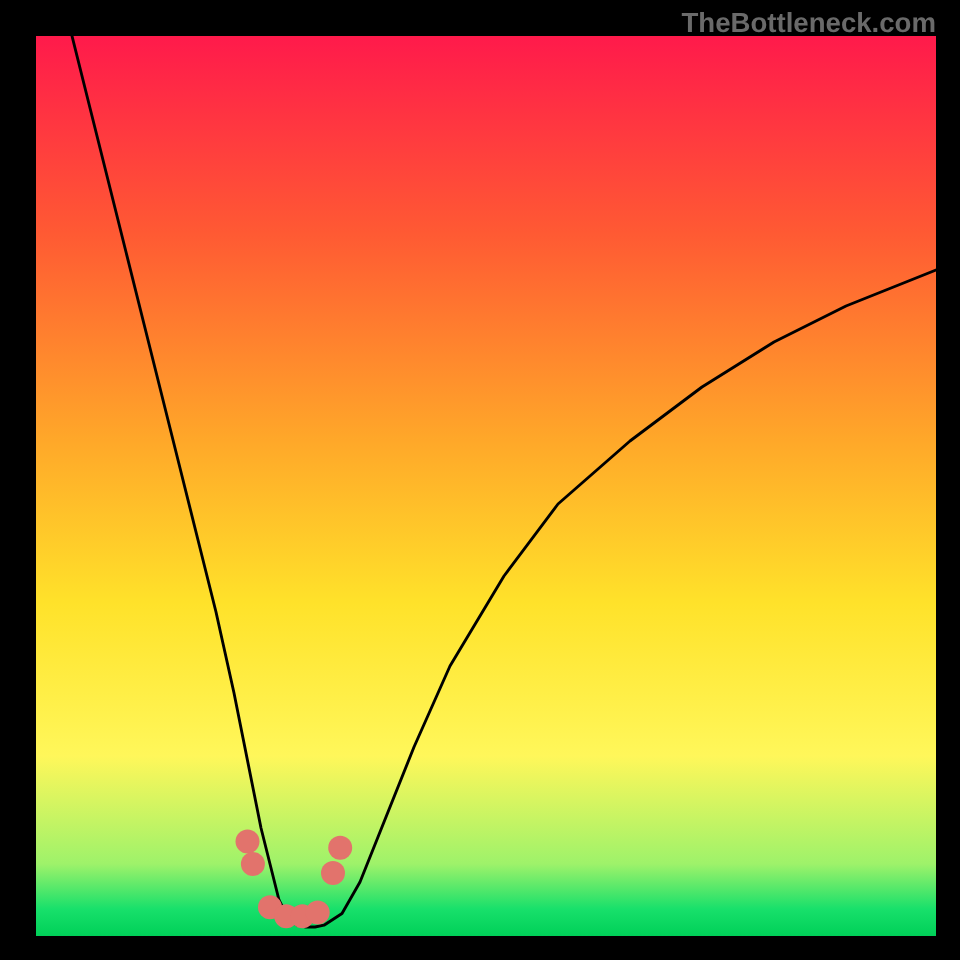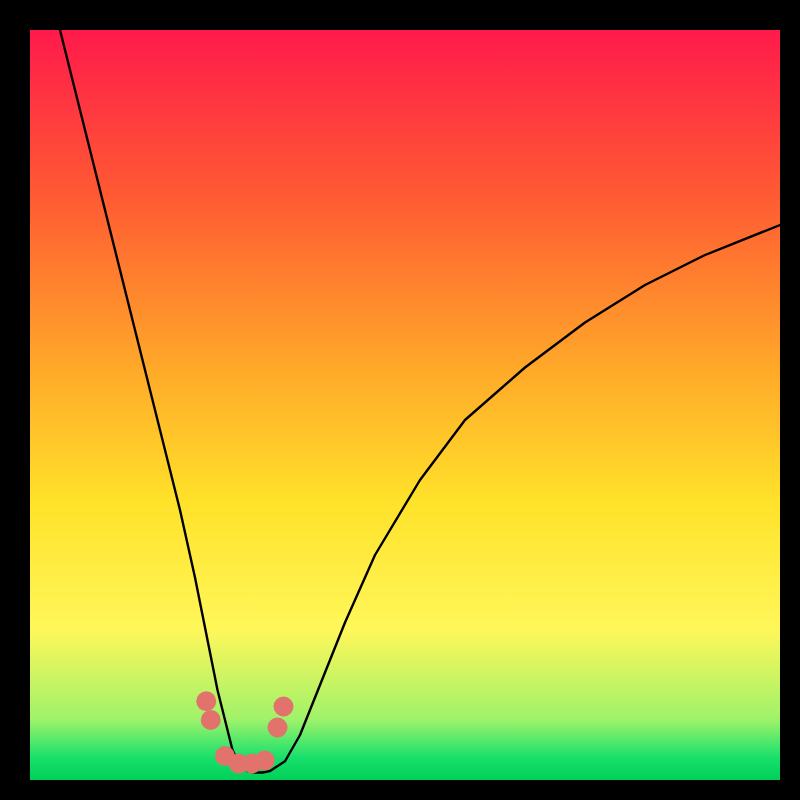--- a/index.html
+++ b/index.html
@@ -51,13 +51,14 @@
         <circle cx="176.25" cy="671.25" r="10" fill="#e2736c"></circle>
         <circle cx="180.75" cy="690.00" r="10" fill="#e2736c"></circle>
         <circle cx="195.00" cy="726.00" r="10" fill="#e2736c"></circle>
         <circle cx="208.50" cy="733.50" r="10" fill="#e2736c"></circle>
         <circle cx="222.00" cy="733.50" r="10" fill="#e2736c"></circle>
         <circle cx="234.75" cy="730.50" r="10" fill="#e2736c"></circle>
         <circle cx="247.50" cy="697.50" r="10" fill="#e2736c"></circle>
         <circle cx="253.50" cy="676.50" r="10" fill="#e2736c"></circle>
       </svg>
   </div>
+  <div class="watermark" id="wm" style="right: 20px; top: 6px; font-size: 23px;">TheBottleneck.com</div>
 </div>
 
 </body></html>

